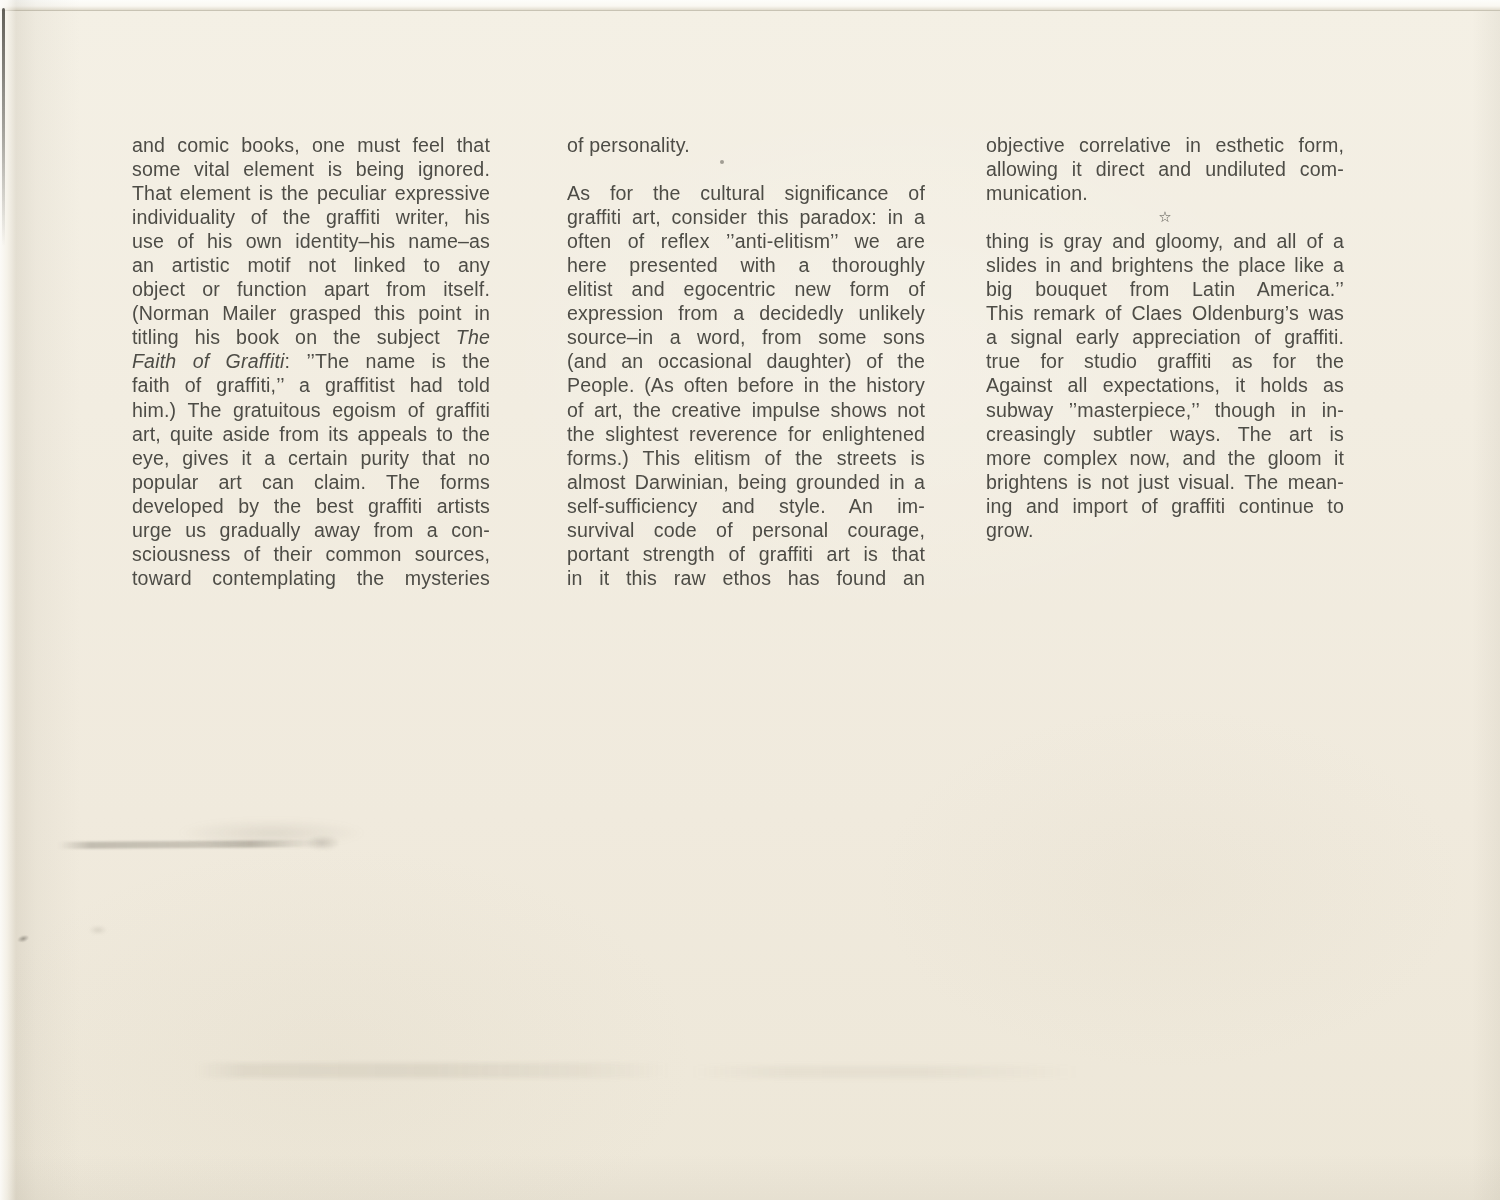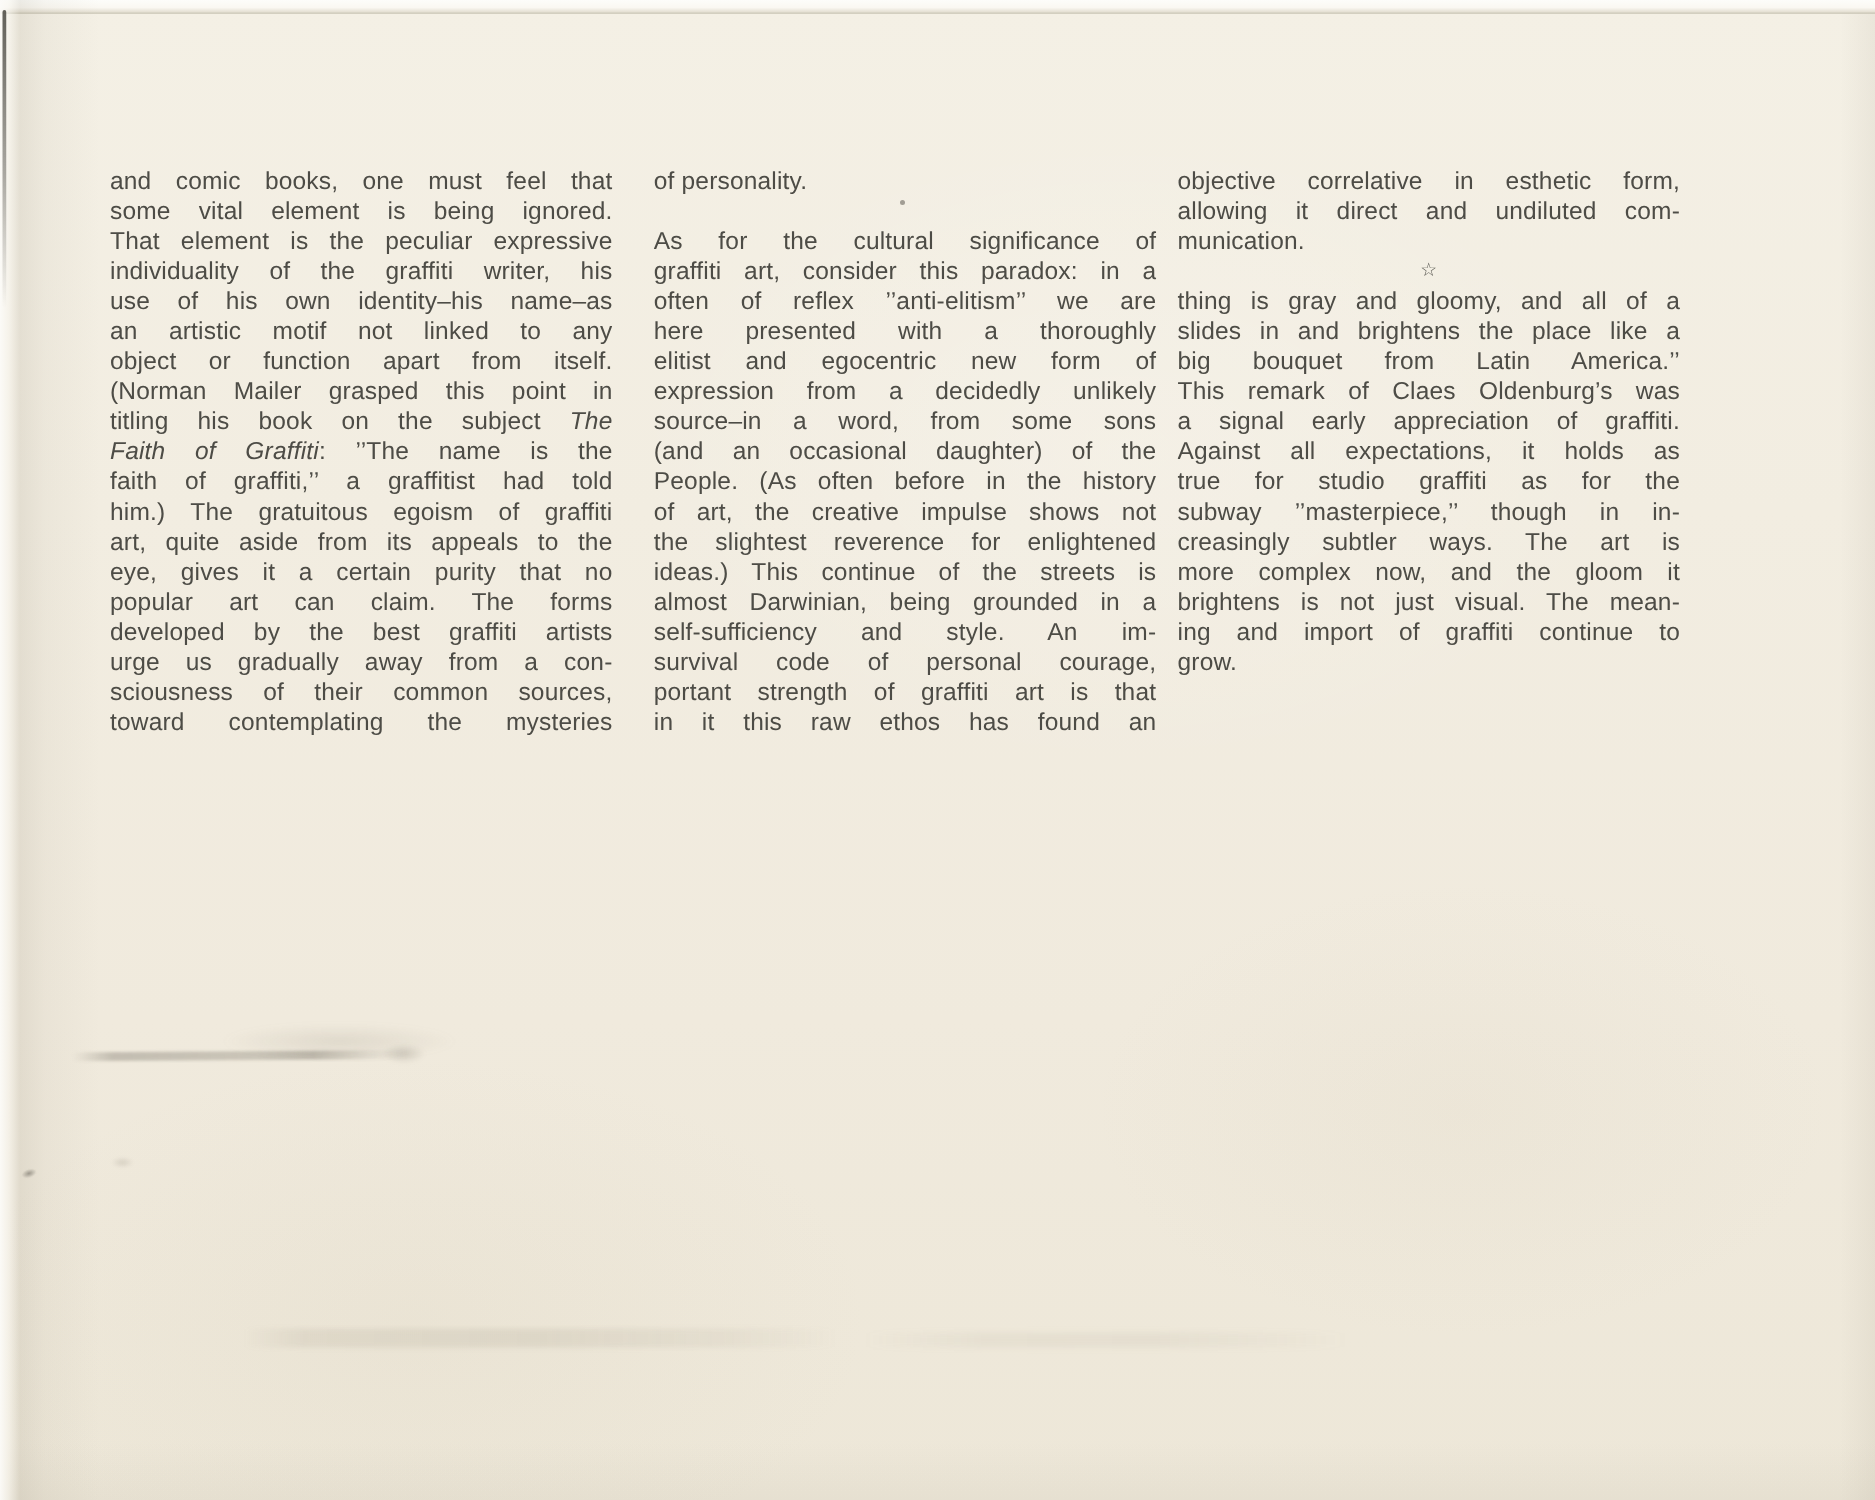--- a/index.html
+++ b/index.html
@@ -75,20 +75,21 @@
   .col-1 { left: 88px; }
   .col-2 { left: 523px; }
   .col-3 { left: 942px; }
 
   .line {
     height: 24.05px;
     overflow: hidden;
     text-align: justify;
     text-align-last: justify;
     white-space: normal;
+    margin-left: 44px;
   }
   .line.endline {
     text-align: left;
     text-align-last: left;
   }
   .line.spacer { height: 24.05px; }
   .line.ornament {
     text-align: center;
     text-align-last: center;
     font-size: 15px;
@@ -190,39 +191,39 @@
       <div class="line"><span>graffiti art, consider this paradox: in a</span></div>
       <div class="line"><span>often of reflex ’’anti-elitism’’ we are</span></div>
       <div class="line"><span>here presented with a thoroughly</span></div>
       <div class="line"><span>elitist and egocentric new form of</span></div>
       <div class="line"><span>expression from a decidedly unlikely</span></div>
       <div class="line"><span>source–in a word, from some sons</span></div>
       <div class="line"><span>(and an occasional daughter) of the</span></div>
       <div class="line"><span>People. (As often before in the history</span></div>
       <div class="line"><span>of art, the creative impulse shows not</span></div>
       <div class="line"><span>the slightest reverence for enlightened</span></div>
-      <div class="line"><span>ideas.) This continue of the streets is</span></div>
+      <div class="line"><span>forms.) This elitism of the streets is</span></div>
       <div class="line"><span>almost Darwinian, being grounded in a</span></div>
       <div class="line"><span>self-sufficiency and style. An im-</span></div>
       <div class="line"><span>survival code of personal courage,</span></div>
       <div class="line"><span>portant strength of graffiti art is that</span></div>
       <div class="line"><span>in it this raw ethos has found an</span></div>
     </div>
   <div class="col col-3">
       <div class="line"><span>objective correlative in esthetic form,</span></div>
       <div class="line"><span>allowing it direct and undiluted com-</span></div>
       <div class="line endline"><span>munication.</span></div>
       <div class="line ornament">☆</div>
       <div class="line"><span>thing is gray and gloomy, and all of a</span></div>
       <div class="line"><span>slides in and brightens the place like a</span></div>
       <div class="line"><span>big bouquet from Latin America.’’</span></div>
       <div class="line"><span>This remark of Claes Oldenburg’s was</span></div>
       <div class="line"><span>a signal early appreciation of graffiti.</span></div>
+      <div class="line"><span>true for studio graffiti as for the</span></div>
       <div class="line"><span>Against all expectations, it holds as</span></div>
-      <div class="line"><span>true for studio graffiti as for the</span></div>
       <div class="line"><span>subway ’’masterpiece,’’ though in in-</span></div>
       <div class="line"><span>creasingly subtler ways. The art is</span></div>
       <div class="line"><span>more complex now, and the gloom it</span></div>
       <div class="line"><span>brightens is not just visual. The mean-</span></div>
       <div class="line"><span>ing and import of graffiti continue to</span></div>
       <div class="line endline"><span>grow.</span></div>
     </div>
 
   <div class="artifact smudge-streak"></div>
   <div class="artifact smudge-cloud"></div>

